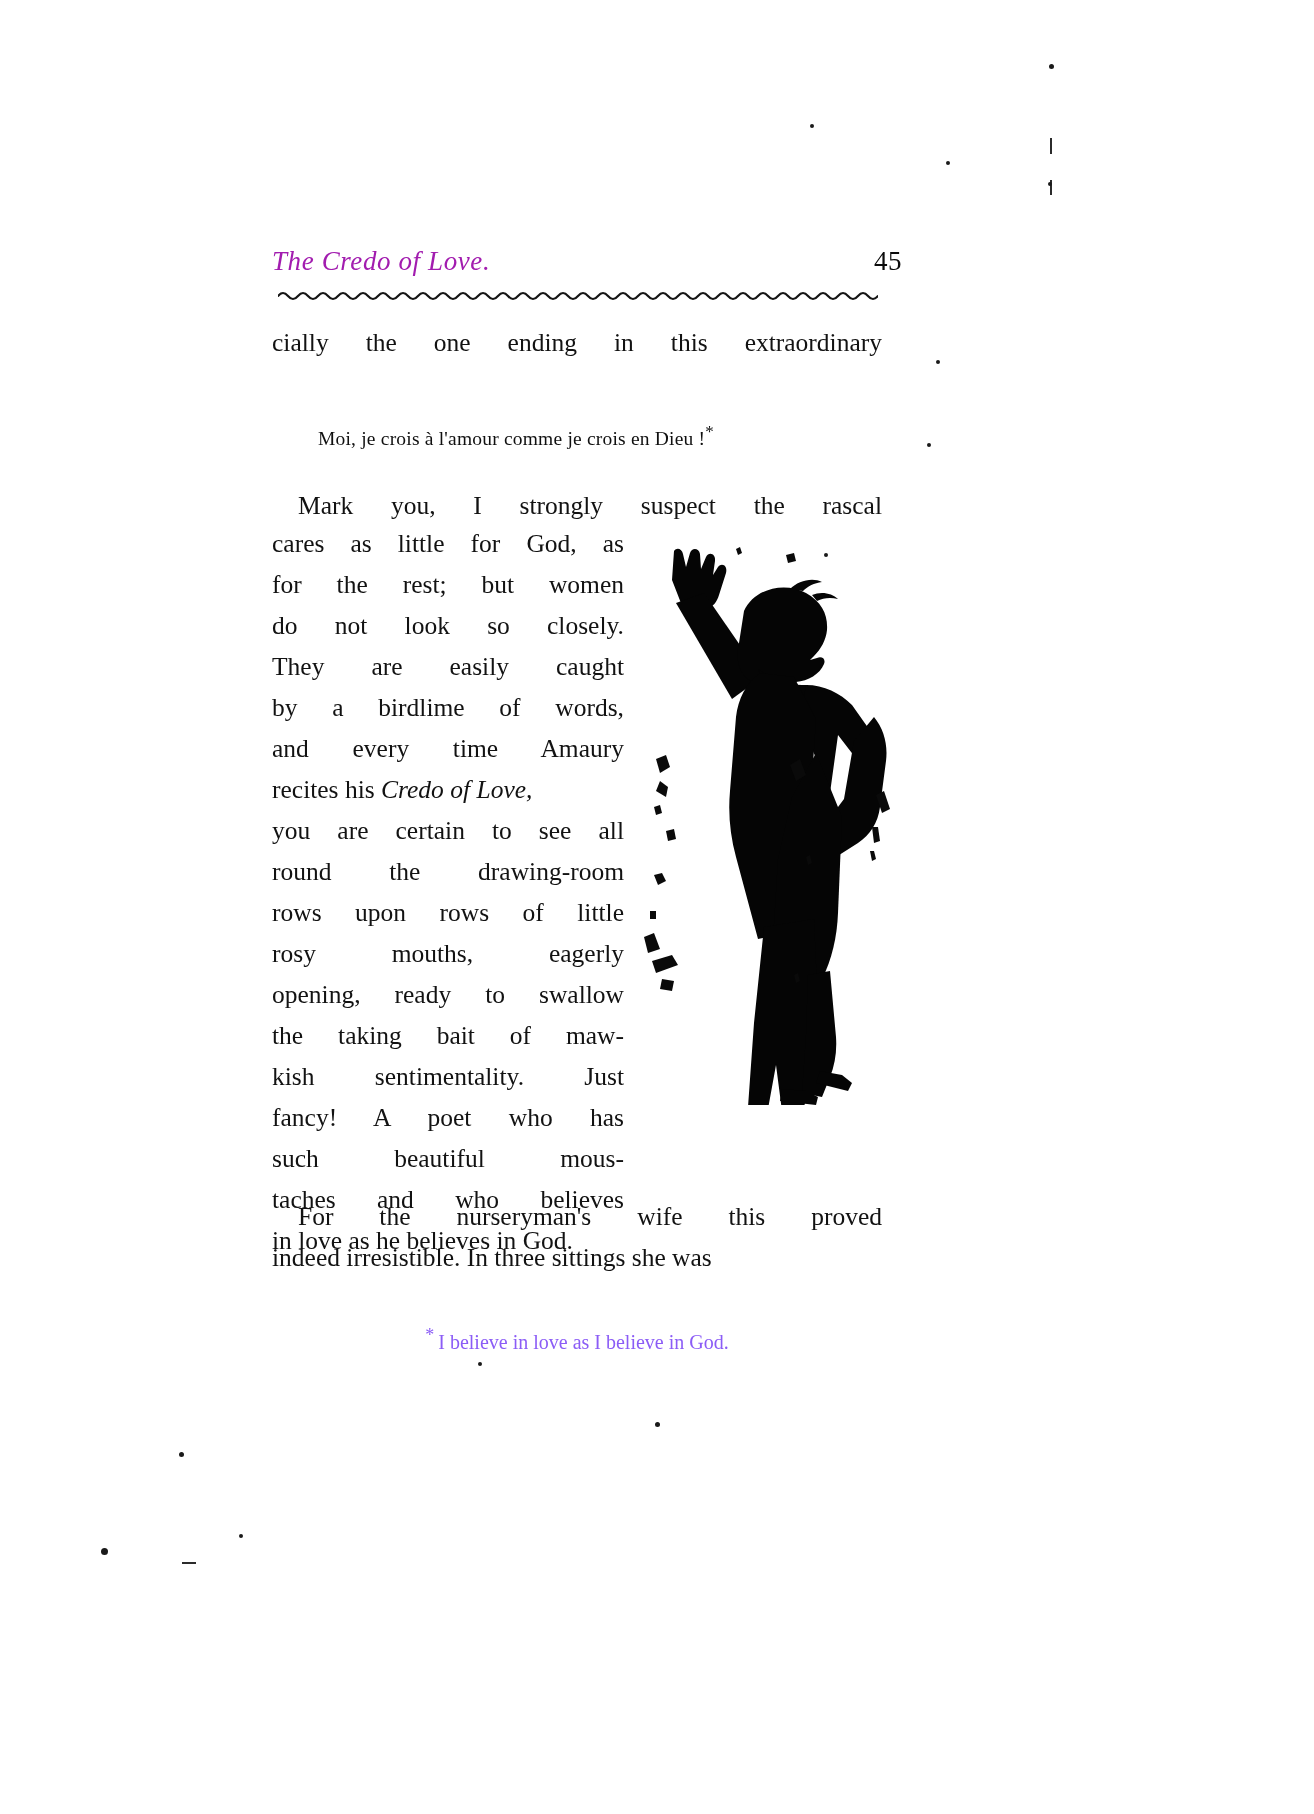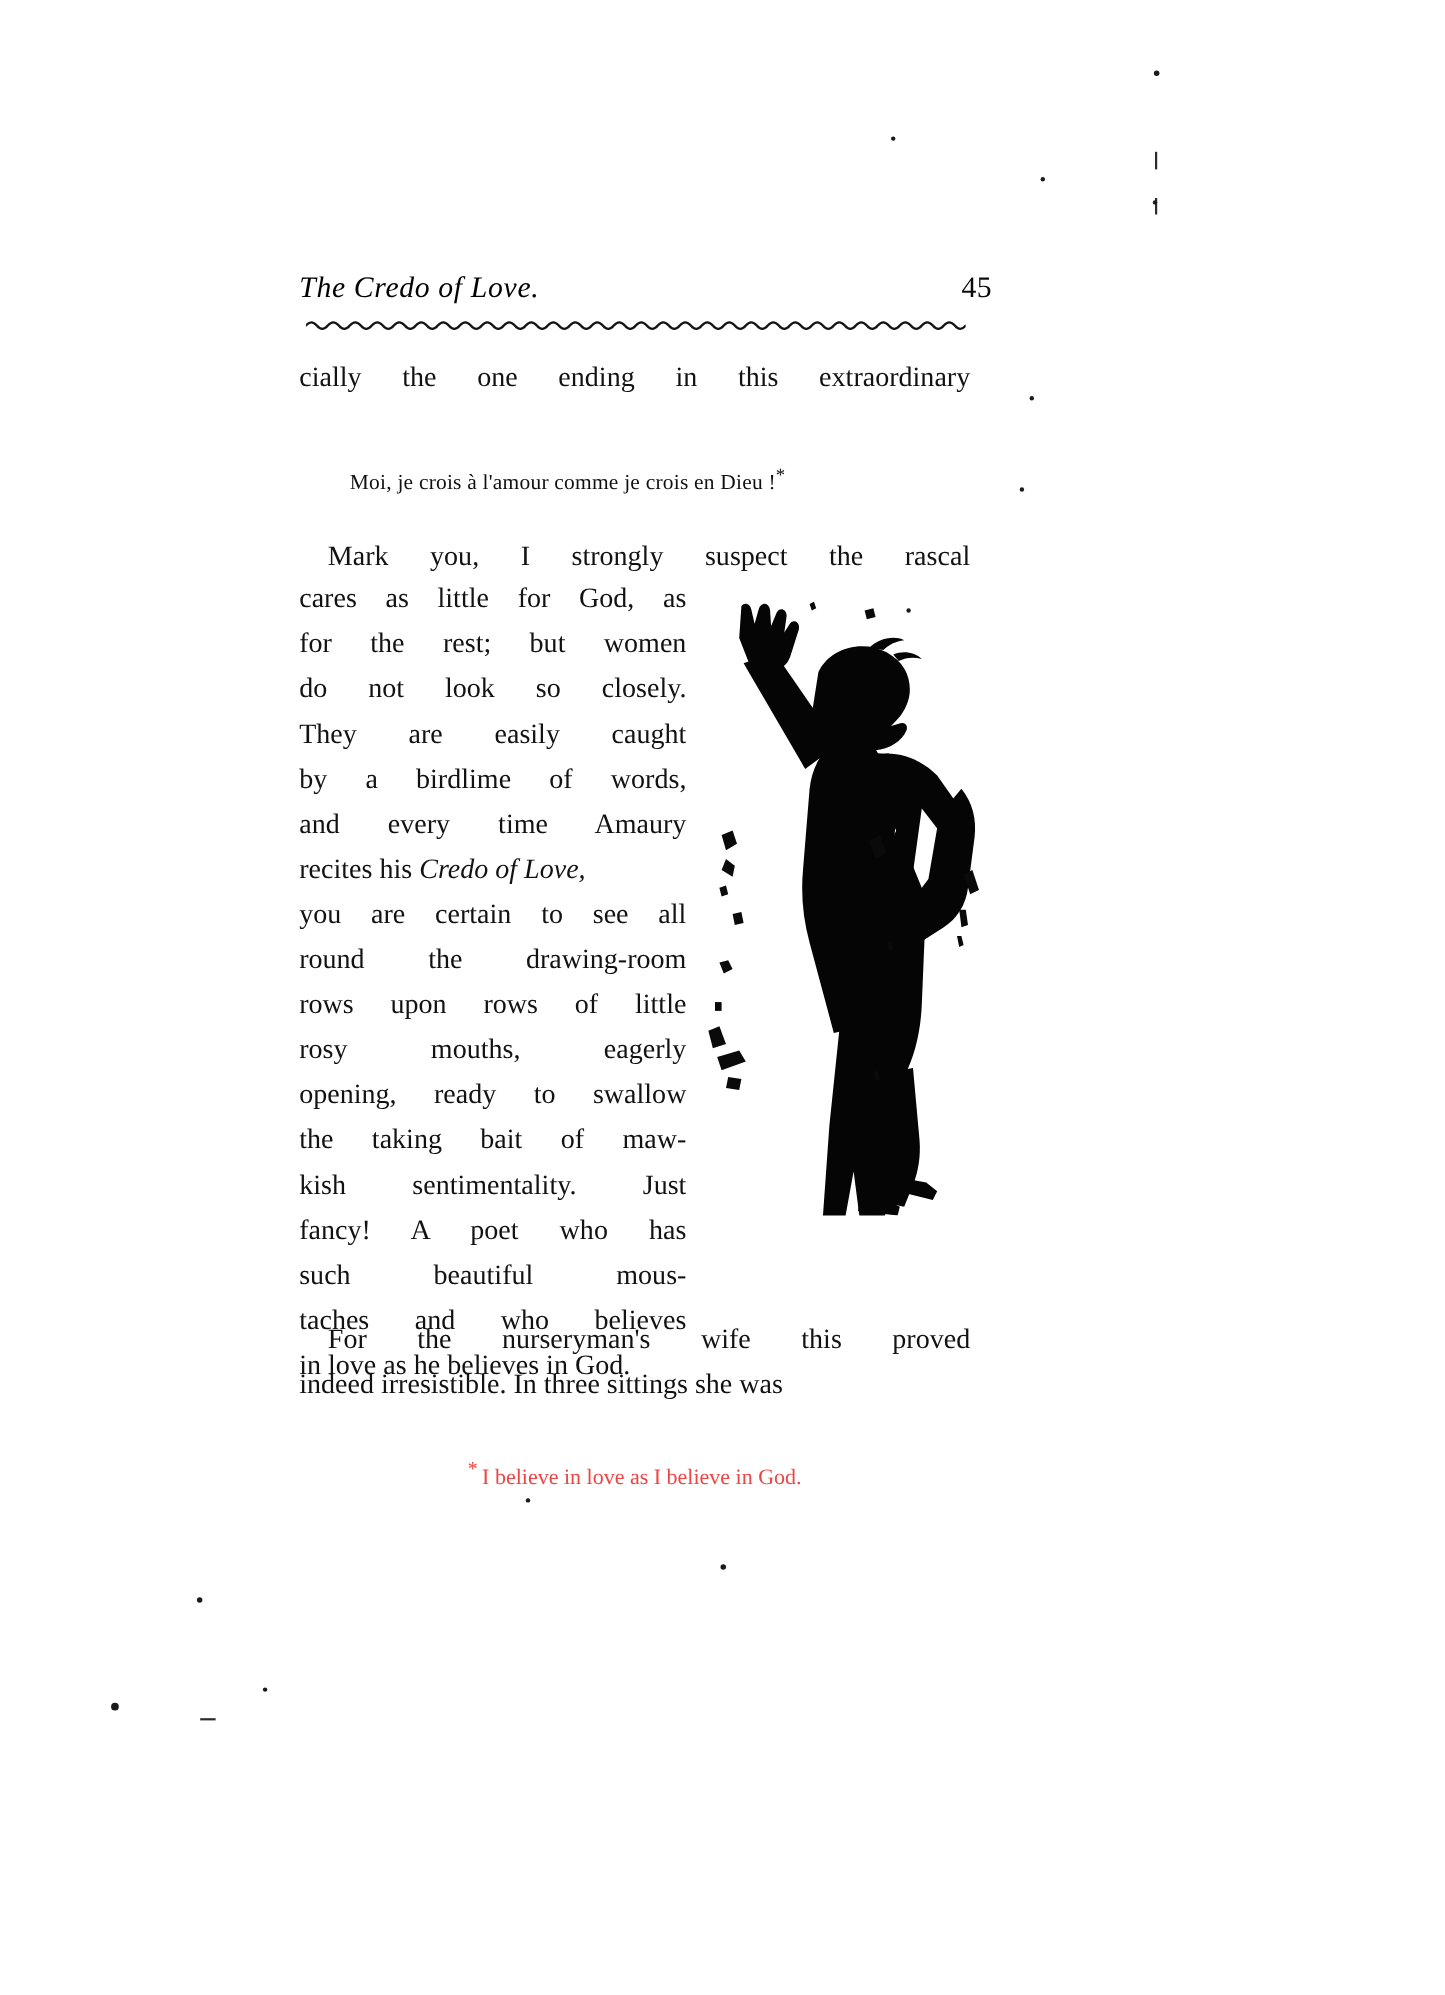--- a/index.html
+++ b/index.html
@@ -30,21 +30,21 @@
     left: 272px;
     width: 630px;
     display: flex;
     align-items: baseline;
     justify-content: space-between;
   }
   .running-title {
     font-style: italic;
     font-size: 27px;
     letter-spacing: 0.6px;
-    color: #000000;
+    color: #a21caf;
     font-family: "Liberation Serif", serif;
   }
   .folio {
     font-size: 27px;
     color: #0b0b0b;
     font-family: "Liberation Serif", serif;
     letter-spacing: 0.5px;
     text-align: center;
   }
 
@@ -131,21 +131,21 @@
   .tail .line.last { text-align-last: left; }
 
   
   .footnote {
     position: absolute;
     top: 1325px;
     left: 272px;
     width: 610px;
     text-align: center;
     font-size: 20px;
-    color: #ef4444;
+    color: #8b5cf6;
     font-family: "Liberation Serif", serif;
   }
   .footnote .ast { font-size: 18px; vertical-align: super; margin-right: 4px; }
 
   
   .illustration {
     position: absolute;
     top: 545px;
     left: 640px;
     width: 280px;

